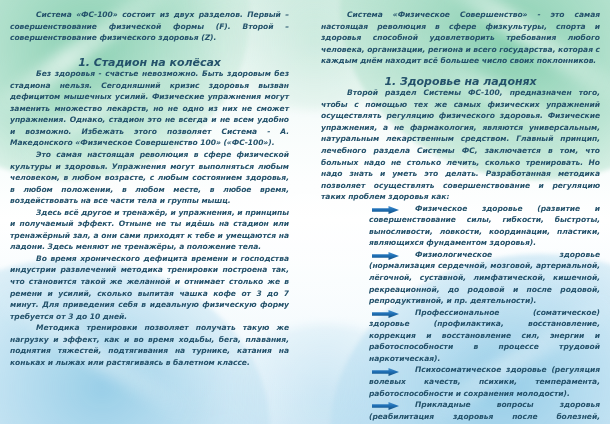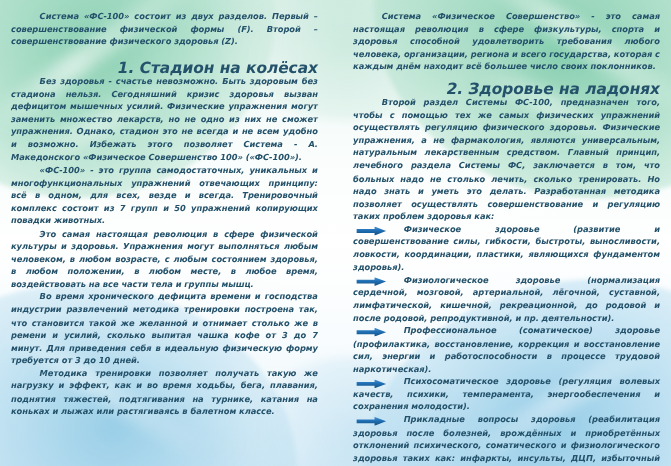--- a/index.html
+++ b/index.html
@@ -182,32 +182,33 @@
     text-align: justify;
     text-justify: inter-word;
     -webkit-font-smoothing: antialiased;
   }
 
   p.indent {
     text-indent: 26px;
   }
 
   h2.section-heading {
-    text-align: right;
+    text-align: center;
     text-indent: 0;
-    font-size: 14px;
+    font-size: 11px;
     line-height: 11.55px;
     font-weight: 700;
   }
   .spacer-md { height: 9px; }
   .spacer-lg { height: 13px; }
 
   
   .bullet-row {
     position: relative;
+    margin-left: 48px;
   }
   .bullet-row p {
     text-indent: 46px;
   }
   .arrow-icon {
     position: absolute;
     left: 3px;
     top: 3.2px;
     width: 27px;
     height: 8px;
@@ -244,38 +245,38 @@
     <div class="column">
 
       <p class="indent">Система «ФС-100» состоит из двух разделов. Первый – совершенствование физической формы (F). Второй – совершенствование физического здоровья (Z).</p>
 
       <div class="spacer-lg"></div>
 
       <h2 class="section-heading">1. Стадион на колёсах</h2>
 
       <p class="indent">Без здоровья - счастье невозможно. Быть здоровым без стадиона нельзя. Сегодняшний кризис здоровья вызван дефицитом мышечных усилий. Физические упражнения могут заменить множество лекарств, но не одно из них не сможет упражнения. Однако, стадион это не всегда и не всем удобно и возможно. Избежать этого позволяет Система - А. Македонского «Физическое Совершенство 100» («ФС-100»).</p>
 
-      <p class="indent">«ФС-100» - это группа самодостаточных, уникальных и многофункциональных упражнений отвечающих принципу: всё в одном, для всех, везде и всегда. Тренировочный комплекс состоит из 7 групп и 50 упражнений копирующих повадки животных.</p>
 
       <p class="indent">Это самая настоящая революция в сфере физической культуры и здоровья. Упражнения могут выполняться любым человеком, в любом возрасте, с любым состоянием здоровья, в любом положении, в любом месте, в любое время, воздействовать на все части тела и группы мышц.</p>
 
+      <p class="indent">Здесь всё другое и тренажёр, и упражнения, и принципы и получаемый эффект. Отныне не ты идёшь на стадион или тренажёрный зал, а они сами приходят к тебе и умещаются на ладони. Здесь меняют не тренажёры, а положение тела.</p>
 
       <p class="indent">Во время хронического дефицита времени и господства индустрии развлечений методика тренировки построена так, что становится такой же желанной и отнимает столько же в ремени и усилий, сколько выпитая чашка кофе от 3 до 7 минут. Для приведения себя в идеальную физическую форму требуется от 3 до 10 дней.</p>
 
       <p class="indent">Методика тренировки позволяет получать такую же нагрузку и эффект, как и во время ходьбы, бега, плавания, поднятия тяжестей, подтягивания на турнике, катания на коньках и лыжах или растягиваясь в балетном классе.</p>
 
     </div>
 
     <div class="column">
 
       <p class="indent">Система «Физическое Совершенство» - это самая настоящая революция в сфере физкультуры, спорта и здоровья способной удовлетворить требования любого человека, организации, региона и всего государства, которая с каждым днём находит всё большее число своих поклонников.</p>
 
       <div class="spacer-md"></div>
 
-      <h2 class="section-heading">2. Здоровье на ладонях</h2>
+      <h2 class="section-heading">1. Здоровье на ладонях</h2>
 
       <p class="indent">Второй раздел Системы ФС-100, предназначен того, чтобы с помощью тех же самых физических упражнений осуществлять регуляцию физического здоровья. Физические упражнения, а не фармакология, являются универсальным, натуральным лекарственным средством. Главный принцип, лечебного раздела Системы ФС, заключается в том, что больных надо не столько лечить, сколько тренировать. Но надо знать и уметь это делать. Разработанная методика позволяет осуществлять совершенствование и регуляцию таких проблем здоровья как:</p>
 
       <div class="bullet-row">
         <span class="arrow-icon">
           <svg viewBox="0 0 54 16" xmlns="http://www.w3.org/2000/svg">
             <defs>
               <linearGradient id="agrad0" x1="0" y1="0" x2="0" y2="1">
                 <stop offset="0%" stop-color="#4a93cf"></stop>
                 <stop offset="45%" stop-color="#1f6fb5"></stop>
@@ -326,21 +327,21 @@
             <defs>
               <linearGradient id="agrad3" x1="0" y1="0" x2="0" y2="1">
                 <stop offset="0%" stop-color="#4a93cf"></stop>
                 <stop offset="45%" stop-color="#1f6fb5"></stop>
                 <stop offset="100%" stop-color="#14507f"></stop>
               </linearGradient>
             </defs>
             <path d="M0 4.5 H33 V0 L54 8 L33 16 V11.5 H0 Z" fill="url(#agrad3)"></path>
           </svg>
         </span>
-        <p>Психосоматическое здоровье (регуляция волевых качеств, психики, темперамента, энергообеспечения и сохранения молодости).</p>
+        <p>Психосоматическое здоровье (регуляция волевых качеств, психики, темперамента, работоспособности и сохранения молодости).</p>
       </div>
 
       <div class="bullet-row">
         <span class="arrow-icon">
           <svg viewBox="0 0 54 16" xmlns="http://www.w3.org/2000/svg">
             <defs>
               <linearGradient id="agrad4" x1="0" y1="0" x2="0" y2="1">
                 <stop offset="0%" stop-color="#4a93cf"></stop>
                 <stop offset="45%" stop-color="#1f6fb5"></stop>
                 <stop offset="100%" stop-color="#14507f"></stop>

